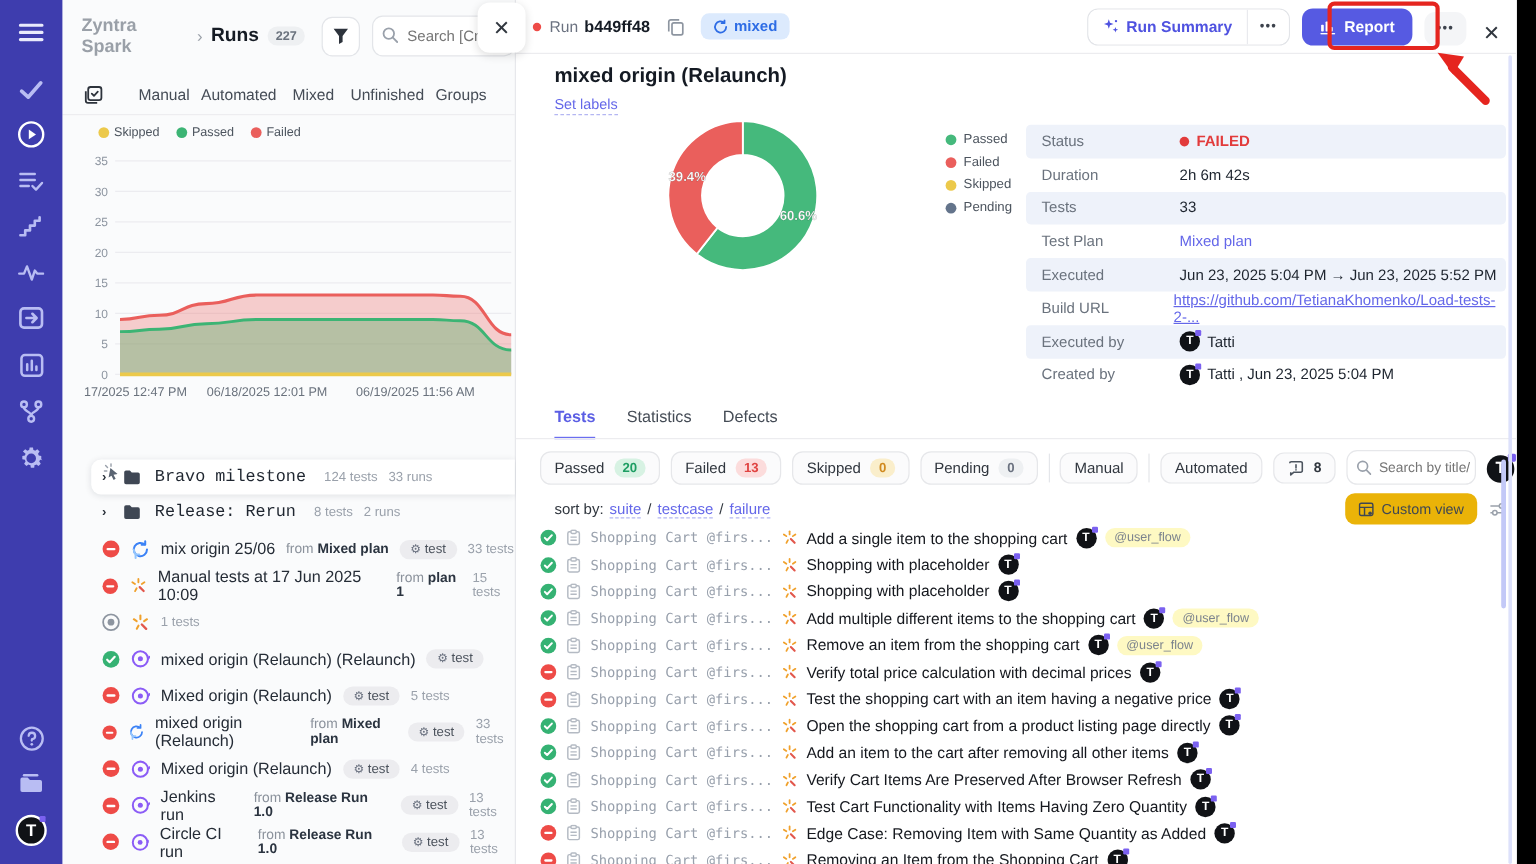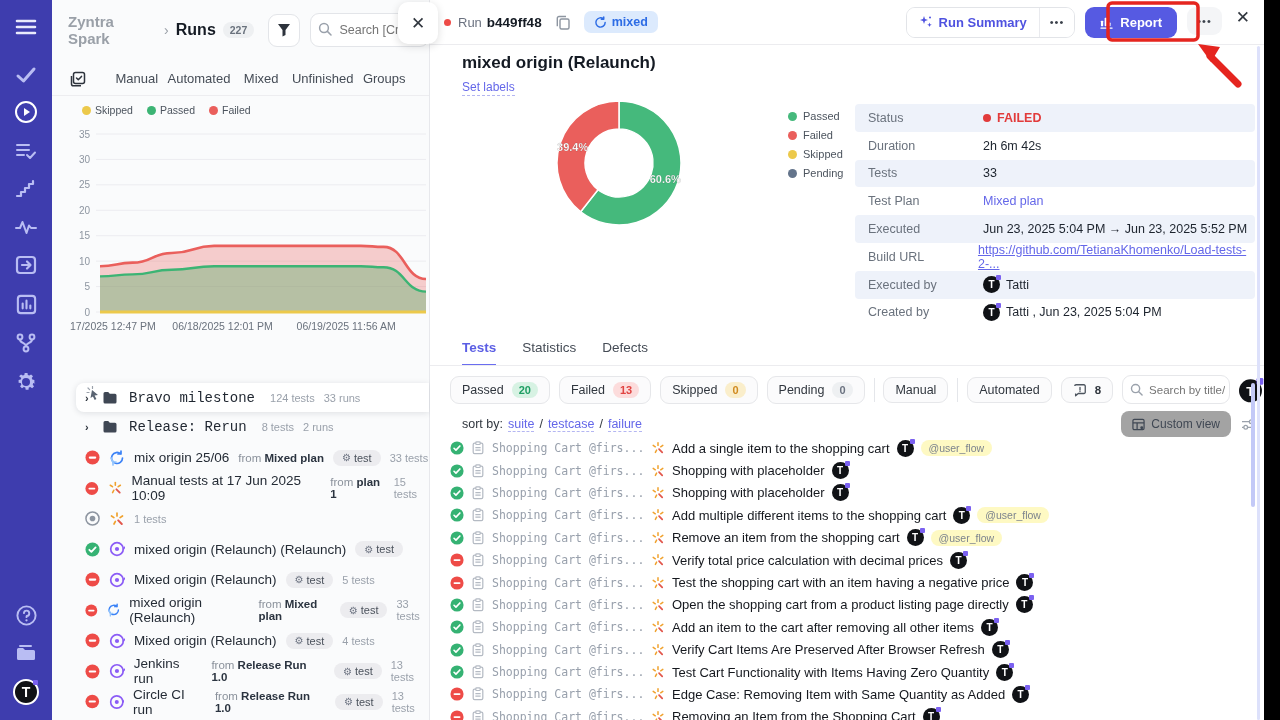--- a/index.html
+++ b/index.html
@@ -48,21 +48,21 @@
   .run-count { font-size:11px; color:#9aa1ab; }
 
   
   .right-panel { position:absolute; left:430px; top:0; width:834px; height:720px; background:#fff; }
   .rp-topbar { position:absolute; left:0; top:0; width:100%; height:45px; border-bottom:1px solid #ececef; display:flex; align-items:center; padding:0 14px; }
   .rp-dot { width:7px; height:7px; border-radius:50%; background:#ee4b47; margin-right:7px; }
   .rp-runlabel { color:#6b7280; font-size:13px; margin-right:5px; }
   .rp-runid { color:#151b24; font-size:13.5px; font-weight:700; }
   .rp-copy { margin-left:14px; cursor:pointer; display:flex; }
   .badge-mixed { margin-left:14px; display:inline-flex; align-items:center; gap:5px; background:#dceafd; color:#2d6ce5; font-size:12.5px; font-weight:600; border-radius:7px; padding:4px 10px; cursor:pointer; }
-  .rp-actions { margin-left:auto; display:flex; align-items:flex-start; gap:10px; }
+  .rp-actions { margin-left:auto; display:flex; align-items:flex-end; gap:10px; }
   .btn-summary-group { display:flex; border:1px solid #e2e4e8; border-radius:9px; overflow:hidden; background:#fff; }
   .btn-summary { display:flex; align-items:center; gap:6px; padding:7px 12px; color:#4f52e0; font-size:13px; font-weight:600; cursor:pointer; background:#fff; border:none; font-family:inherit; }
   .btn-summary-more { border-left:1px solid #e9eaee; padding:7px 10px; color:#3c424c; font-size:11px; letter-spacing:1px; cursor:pointer; background:#fff; border-top:none;border-right:none;border-bottom:none; font-family:inherit; }
   .btn-report { display:flex; align-items:center; gap:7px; background:#565ae2; color:#fff; font-size:13px; font-weight:600; border:none; border-radius:9px; padding:8px 15px; cursor:pointer; font-family:inherit; }
   .btn-more { background:#f4f5f7; border:none; border-radius:9px; padding:8px 10px; font-size:11px; letter-spacing:1px; color:#3c424c; cursor:pointer; font-family:inherit; }
   .rp-close { font-size:17px; color:#30363e; margin-left:4px; cursor:pointer; }
 
   .rp-title { position:absolute; left:32px; top:53px; font-size:17px; font-weight:700; color:#141a23; }
   .rp-setlabels { position:absolute; left:32px; top:80px; font-size:12px; color:#6467e9; border-bottom:1px dashed #b4b6f2; cursor:pointer; padding-bottom:1px; }
 
@@ -95,21 +95,21 @@
   .fc-yellow { background:#faeecb; color:#d08a1f; } .fc-gray { background:#eef0f2; color:#6b7280; }
   .fdivider { width:1px; height:24px; background:#e4e6ea; }
   .fsearch { position:relative; width:130px; height:29px; }
   .fsearch input { width:100%; height:100%; border:1px solid #e6e7ea; border-radius:9px; padding:0 4px 0 26px; font-size:11.5px; color:#495058; outline:none; background:#fff; font-family:"Liberation Sans",sans-serif; }
   .fsearch svg { position:absolute; left:8px; top:8px; }
 
   .rp-sortrow { position:absolute; left:32px; top:411px; width:794px; display:flex; align-items:center; }
   .sort-prefix { font-size:12.5px; color:#30363e; margin-right:5px; }
   .sort-link { font-size:12.5px; color:#6467e9; border-bottom:1px dashed #b4b6f2; cursor:pointer; }
   .sort-sep { font-size:12.5px; color:#30363e; margin:0 5px; }
-  .btn-customview { margin-left:auto; display:flex; align-items:center; gap:6px; background:#a3a3a3; border:none; border-radius:8px; padding:6px 11px; font-size:12px; color:#3f4753; cursor:pointer; font-family:inherit; }
+  .btn-customview { margin-left:auto; display:flex; align-items:center; gap:6px; background:#eab308; border:none; border-radius:8px; padding:6px 11px; font-size:12px; color:#3f4753; cursor:pointer; font-family:inherit; }
   .sliders-ic { margin-left:10px; cursor:pointer; display:flex; }
 
   .rp-tests { position:absolute; left:20px; top:437px; width:806px; }
   .trow { height:22.4px; display:flex; align-items:center; gap:7px; cursor:pointer; }
   .t-suite { font-family:"DejaVu Sans Mono", monospace; font-size:11.5px; color:#98a0ac; width:152px; white-space:nowrap; overflow:hidden; flex:0 0 auto; }
   .t-title { font-size:13px; color:#15181e; white-space:nowrap; }
   .t-tag { background:#fef9c3; color:#7c838d; font-size:10.5px; border-radius:8px; padding:2px 8px; }
 
   .rp-scrolltrack { position:absolute; left:1257px; top:46px; width:3px; height:674px; background:#dde1fb; border-radius:2px; }
   .rp-scrollthumb { position:absolute; left:1251px; top:383px; width:4px; height:124px; background:#c3c9f7; border-radius:2px; }

